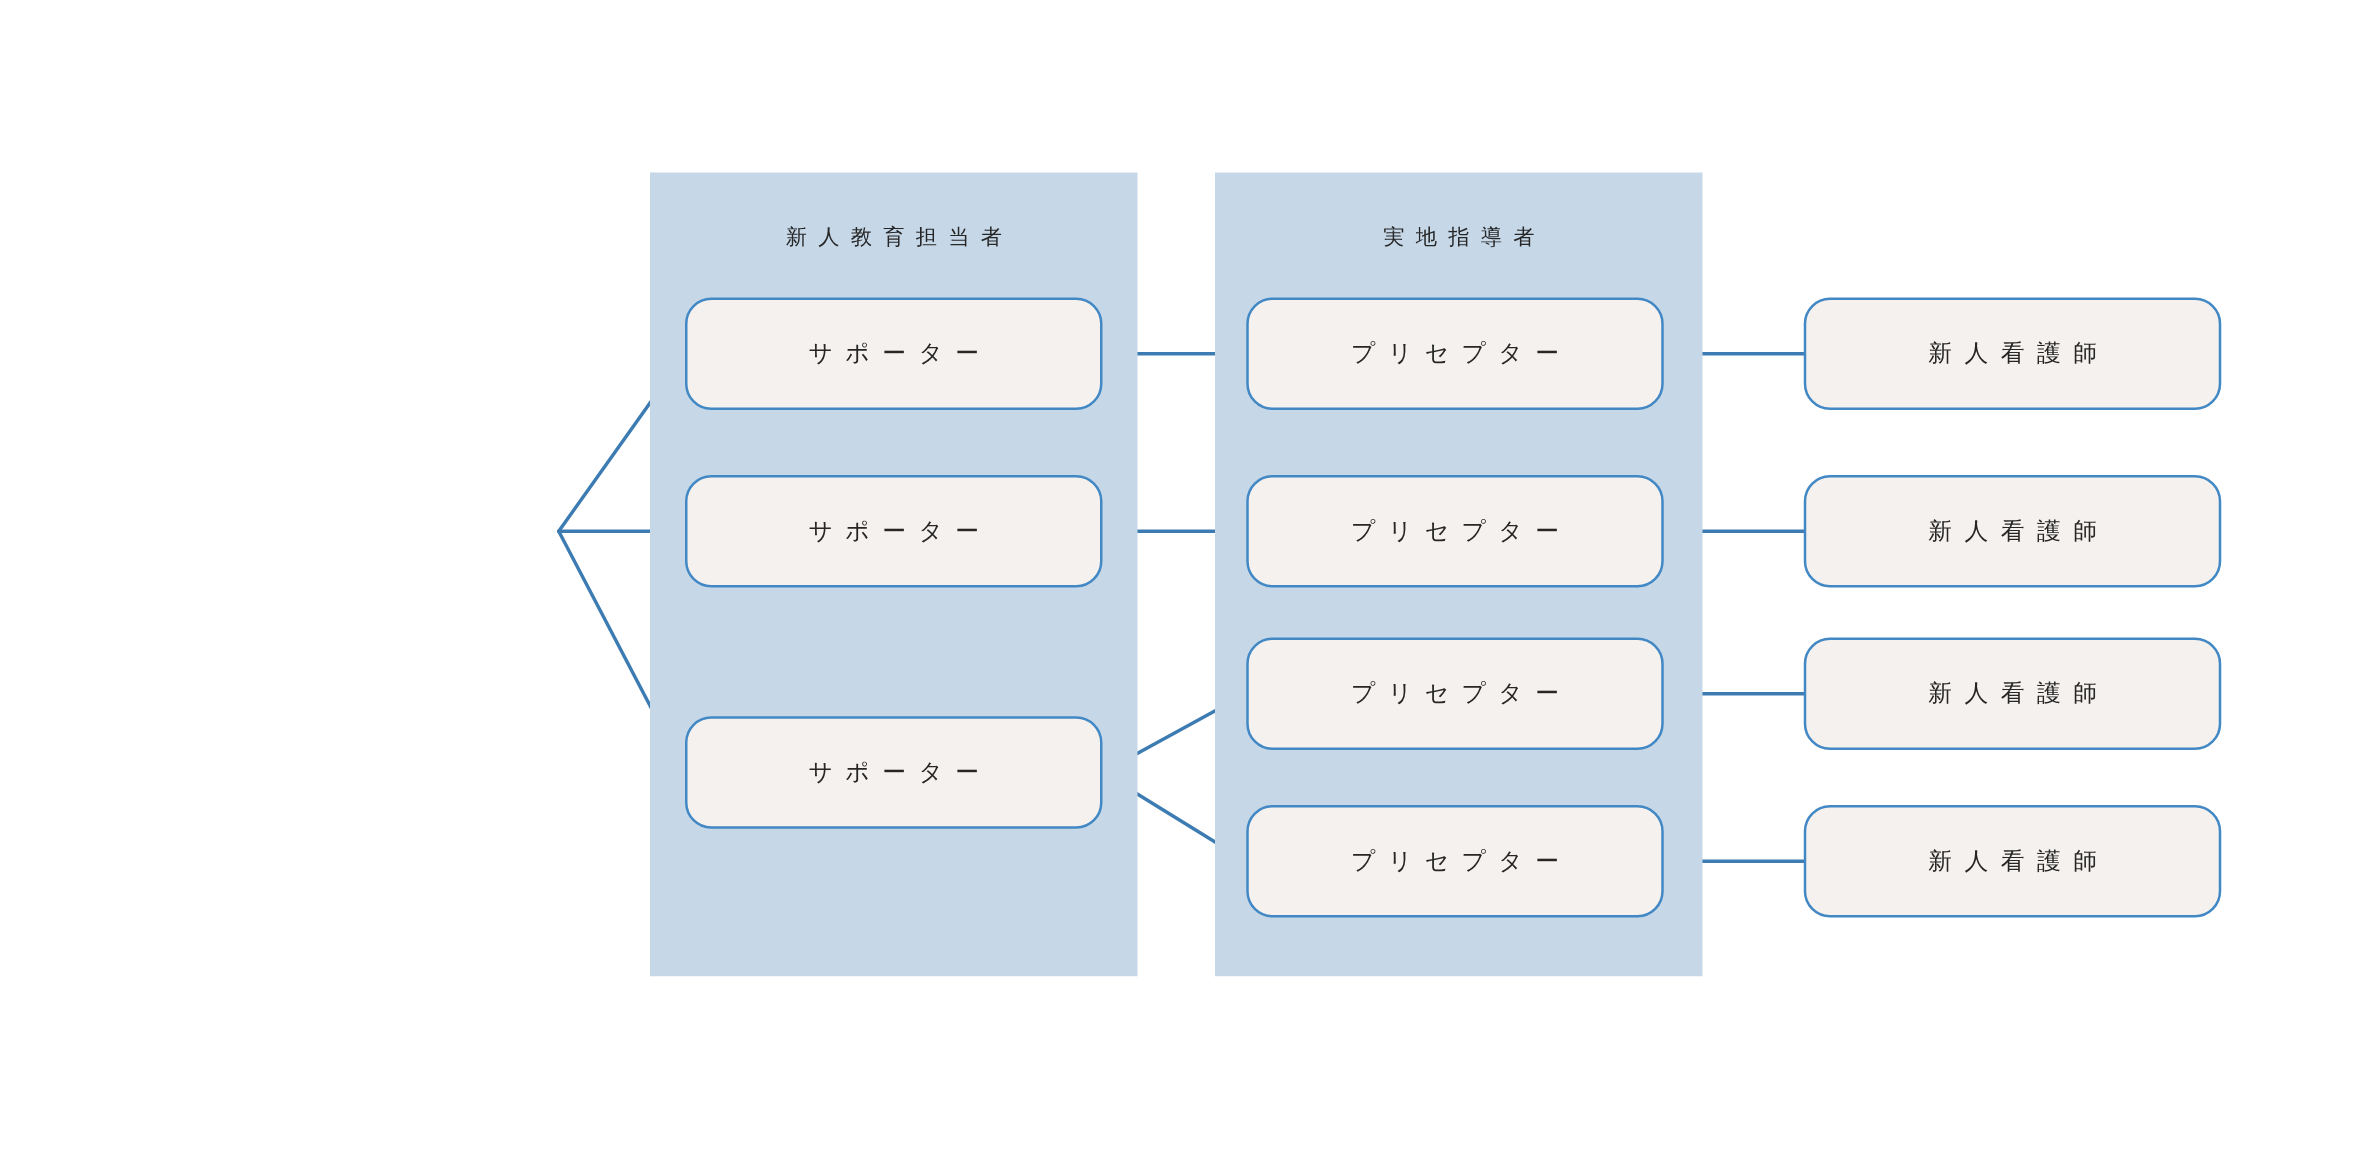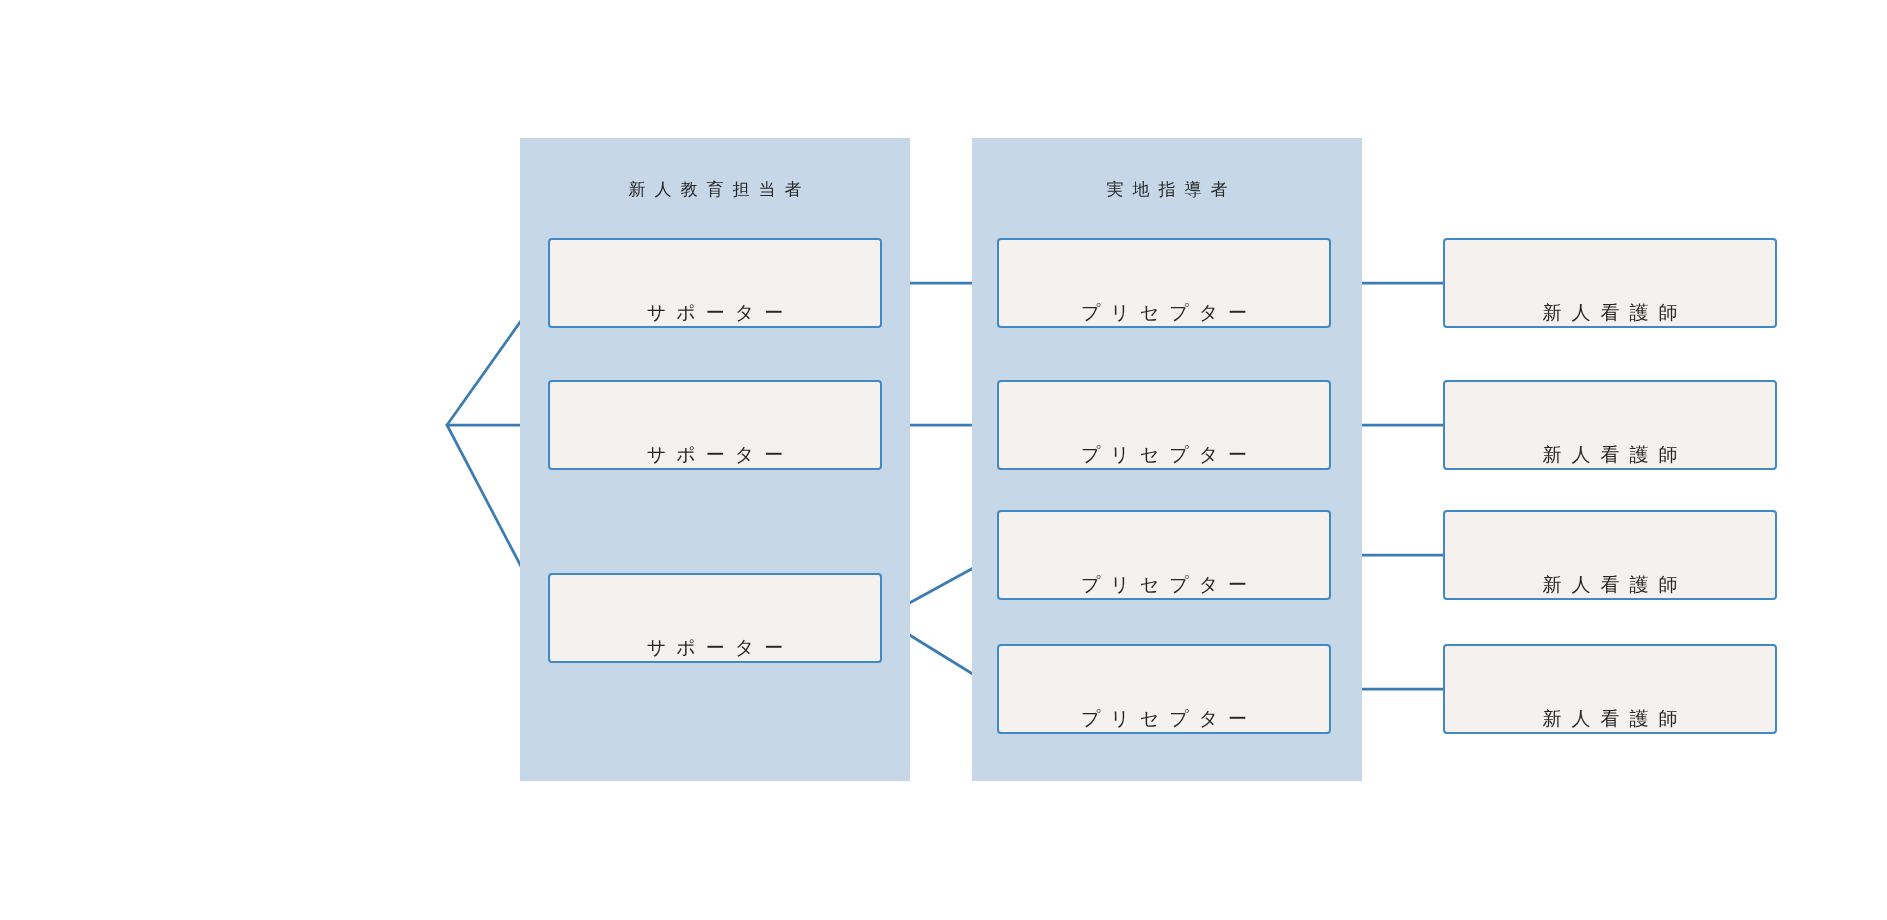--- a/index.html
+++ b/index.html
@@ -41,23 +41,23 @@
     height: 36px;
     color: var(--text, #262626);
     white-space: nowrap;
   }
   .panel-label span { margin-right: -9px; }
   .node {
     position: absolute;
     box-sizing: border-box;
     background: var(--node-fill, #f5f1ee);
     border: 2px solid var(--node-border, #4288c4);
-    border-radius: 4px;
+    border-radius: 21px;
     display: flex;
-    align-items: flex-end;
+    align-items: center;
     justify-content: center;
   }
   .node-label {
     font-size: 19px;
     letter-spacing: 10px;
     margin-right: -10px;
     color: var(--text, #262626);
     white-space: nowrap;
   }
 </style>

